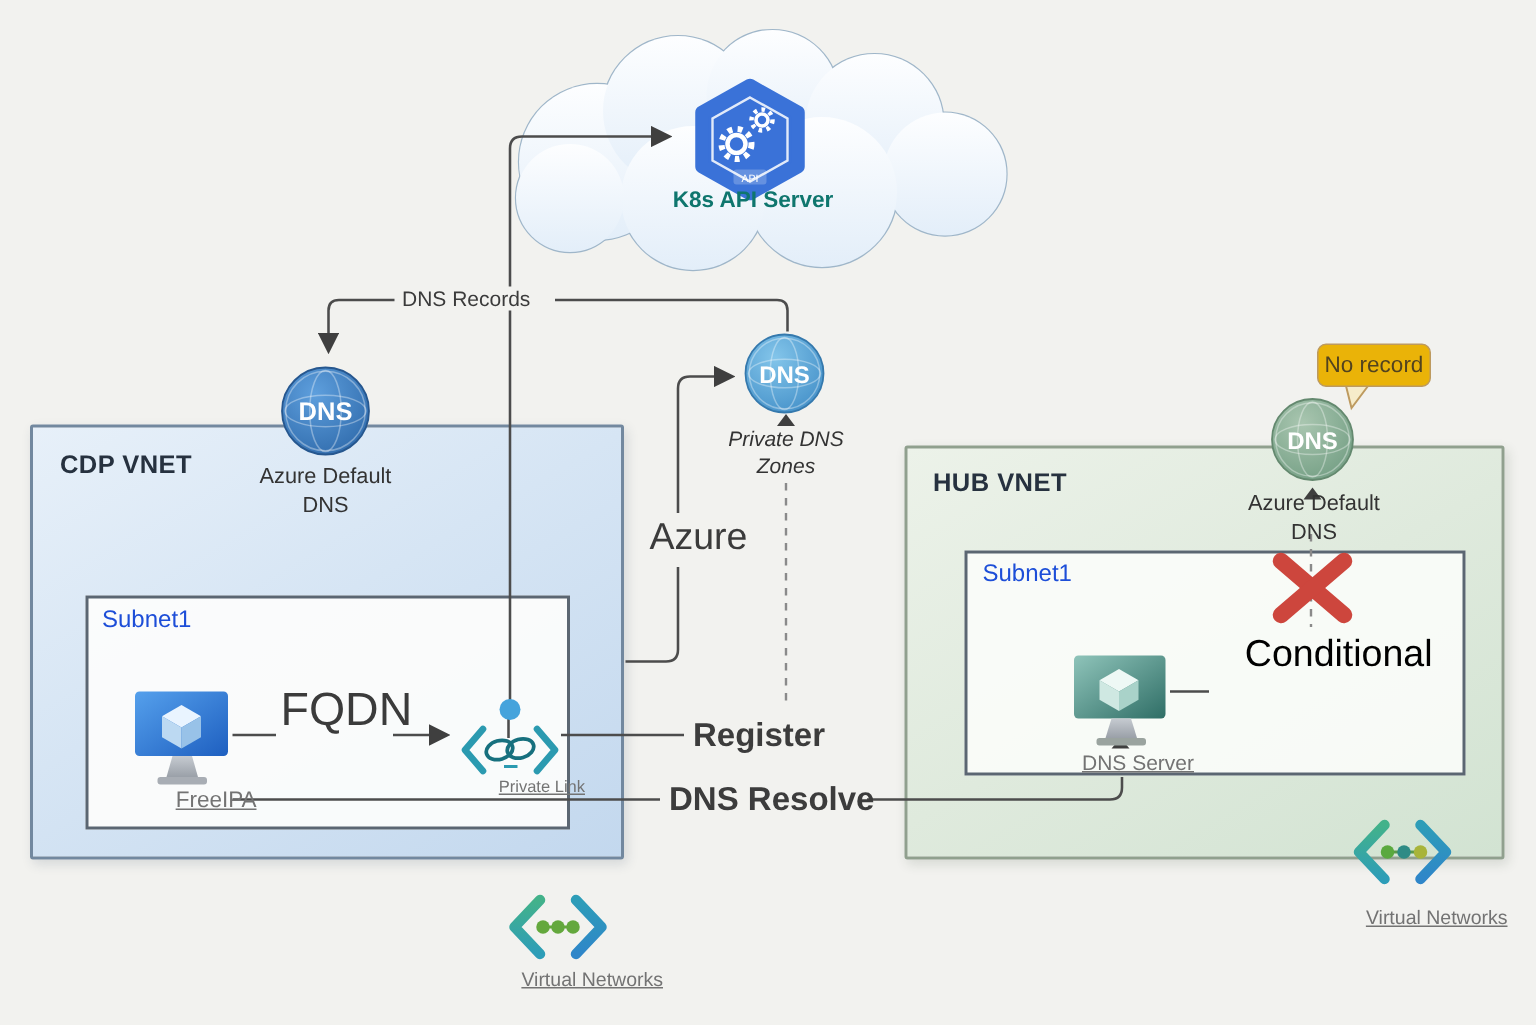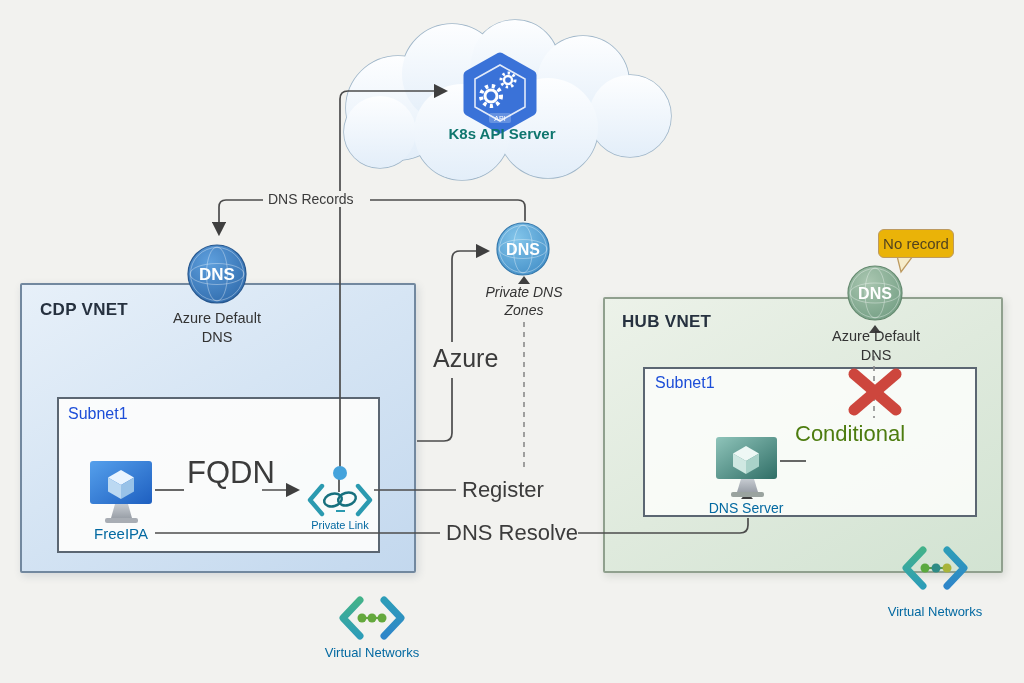--- a/index.html
+++ b/index.html
@@ -26,25 +26,25 @@
     left:57px;top:397px;width:323px;height:156px;
     border:2px solid #5b6672;background:rgba(253,253,252,.92);
   }
   .subnet-hub{
     left:643px;top:367px;width:334px;height:150px;
     border:2px solid #5b6672;background:rgba(252,253,250,.88);
   }
   .lbl{position:absolute;z-index:4;white-space:nowrap;}
   .vnet-title{font-size:17px;font-weight:bold;color:#26313f;letter-spacing:.3px;}
   .subnet-title{font-size:16px;color:#1d4ed8;}
-  .icon-label{font-size:14.5px;color:#0369a1;text-align:center;}
+  .icon-label{font-size:14.5px;color:#737373;text-align:right;text-decoration:underline;}
   .two-line{text-align:center;line-height:1.32;font-size:14.5px;color:#333;}
   .two-line span{display:block;}
-  .rel{font-size:22px;color:#3c3c3c;}
-  .conditional{font-size:22px;color:#4d7c0f;text-align:left;line-height:1.38;}
+  .rel{font-size:22px;color:#3c3c3c;font-weight:bold;}
+  .conditional{font-size:25px;color:#000000;text-align:right;line-height:1.38;}
   .conditional span{display:block;}
   .bubble{
     position:absolute;z-index:4;left:878px;top:229px;width:76px;height:29px;
     background:#eab308;border:1.5px solid #bd9a5f;border-radius:6px;
     display:flex;align-items:center;justify-content:center;
     font-size:15px;color:#52431f;box-sizing:border-box;
   }
 </style>
 </head>
 <body>

